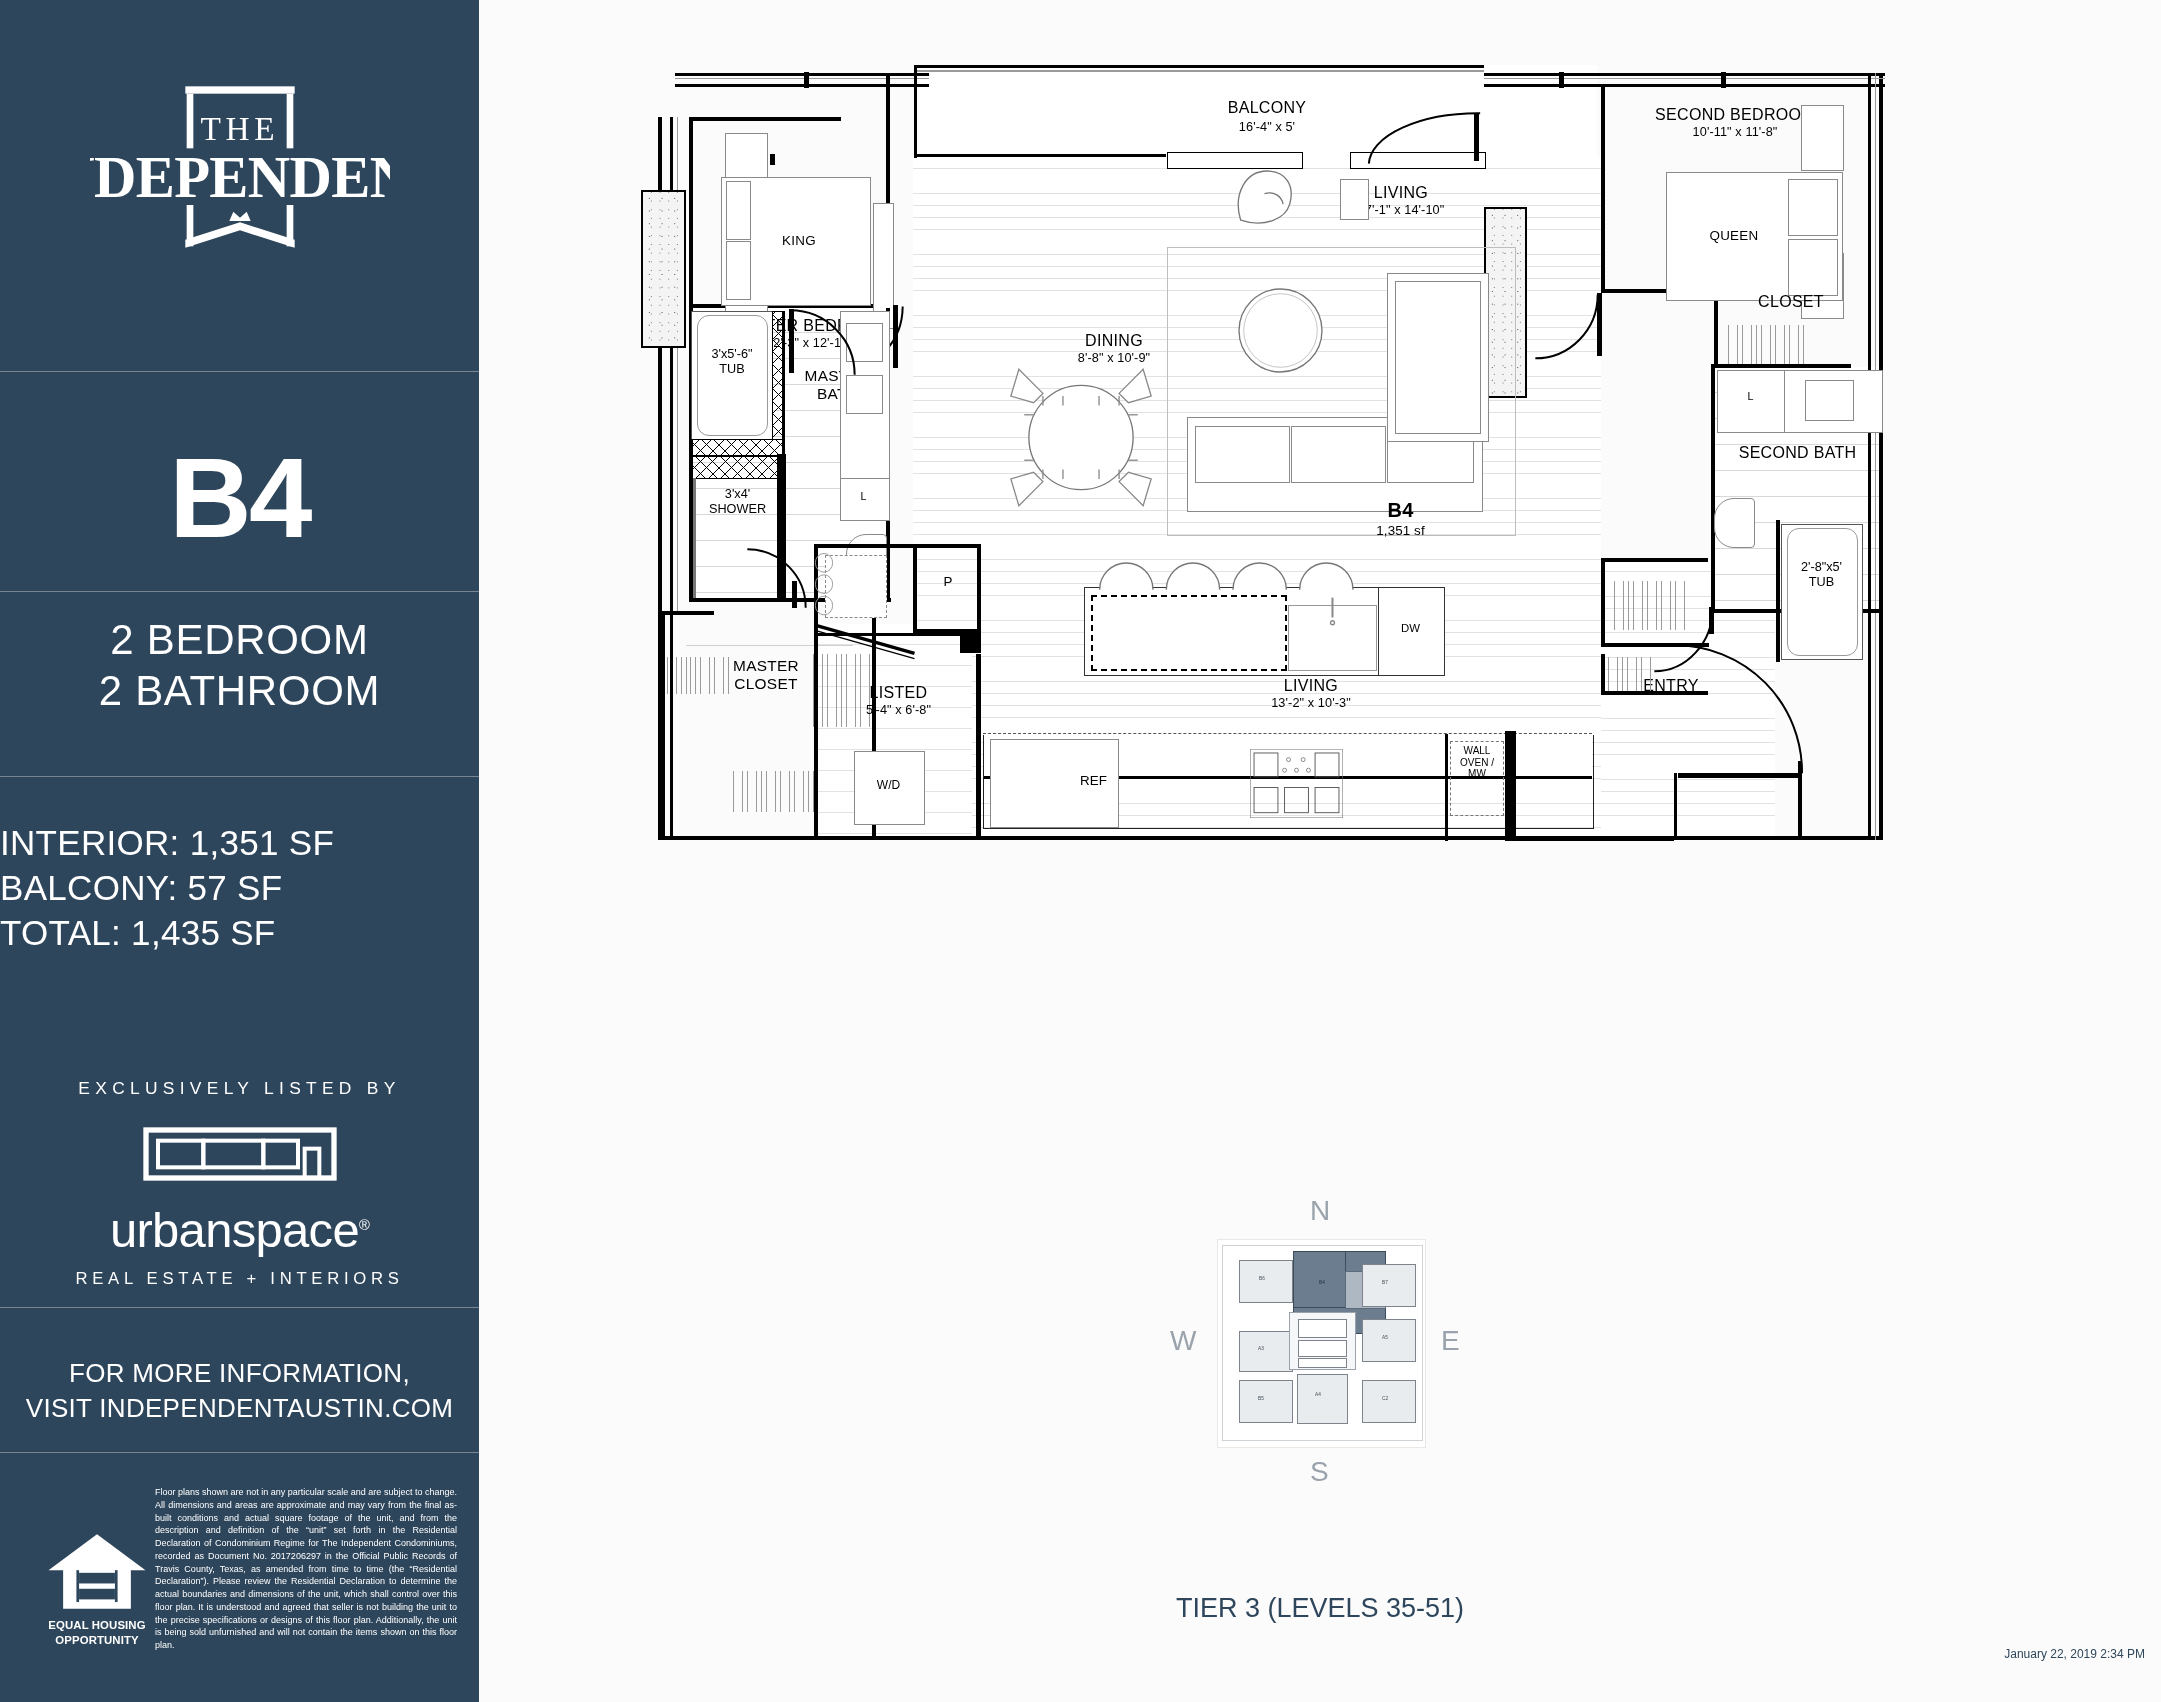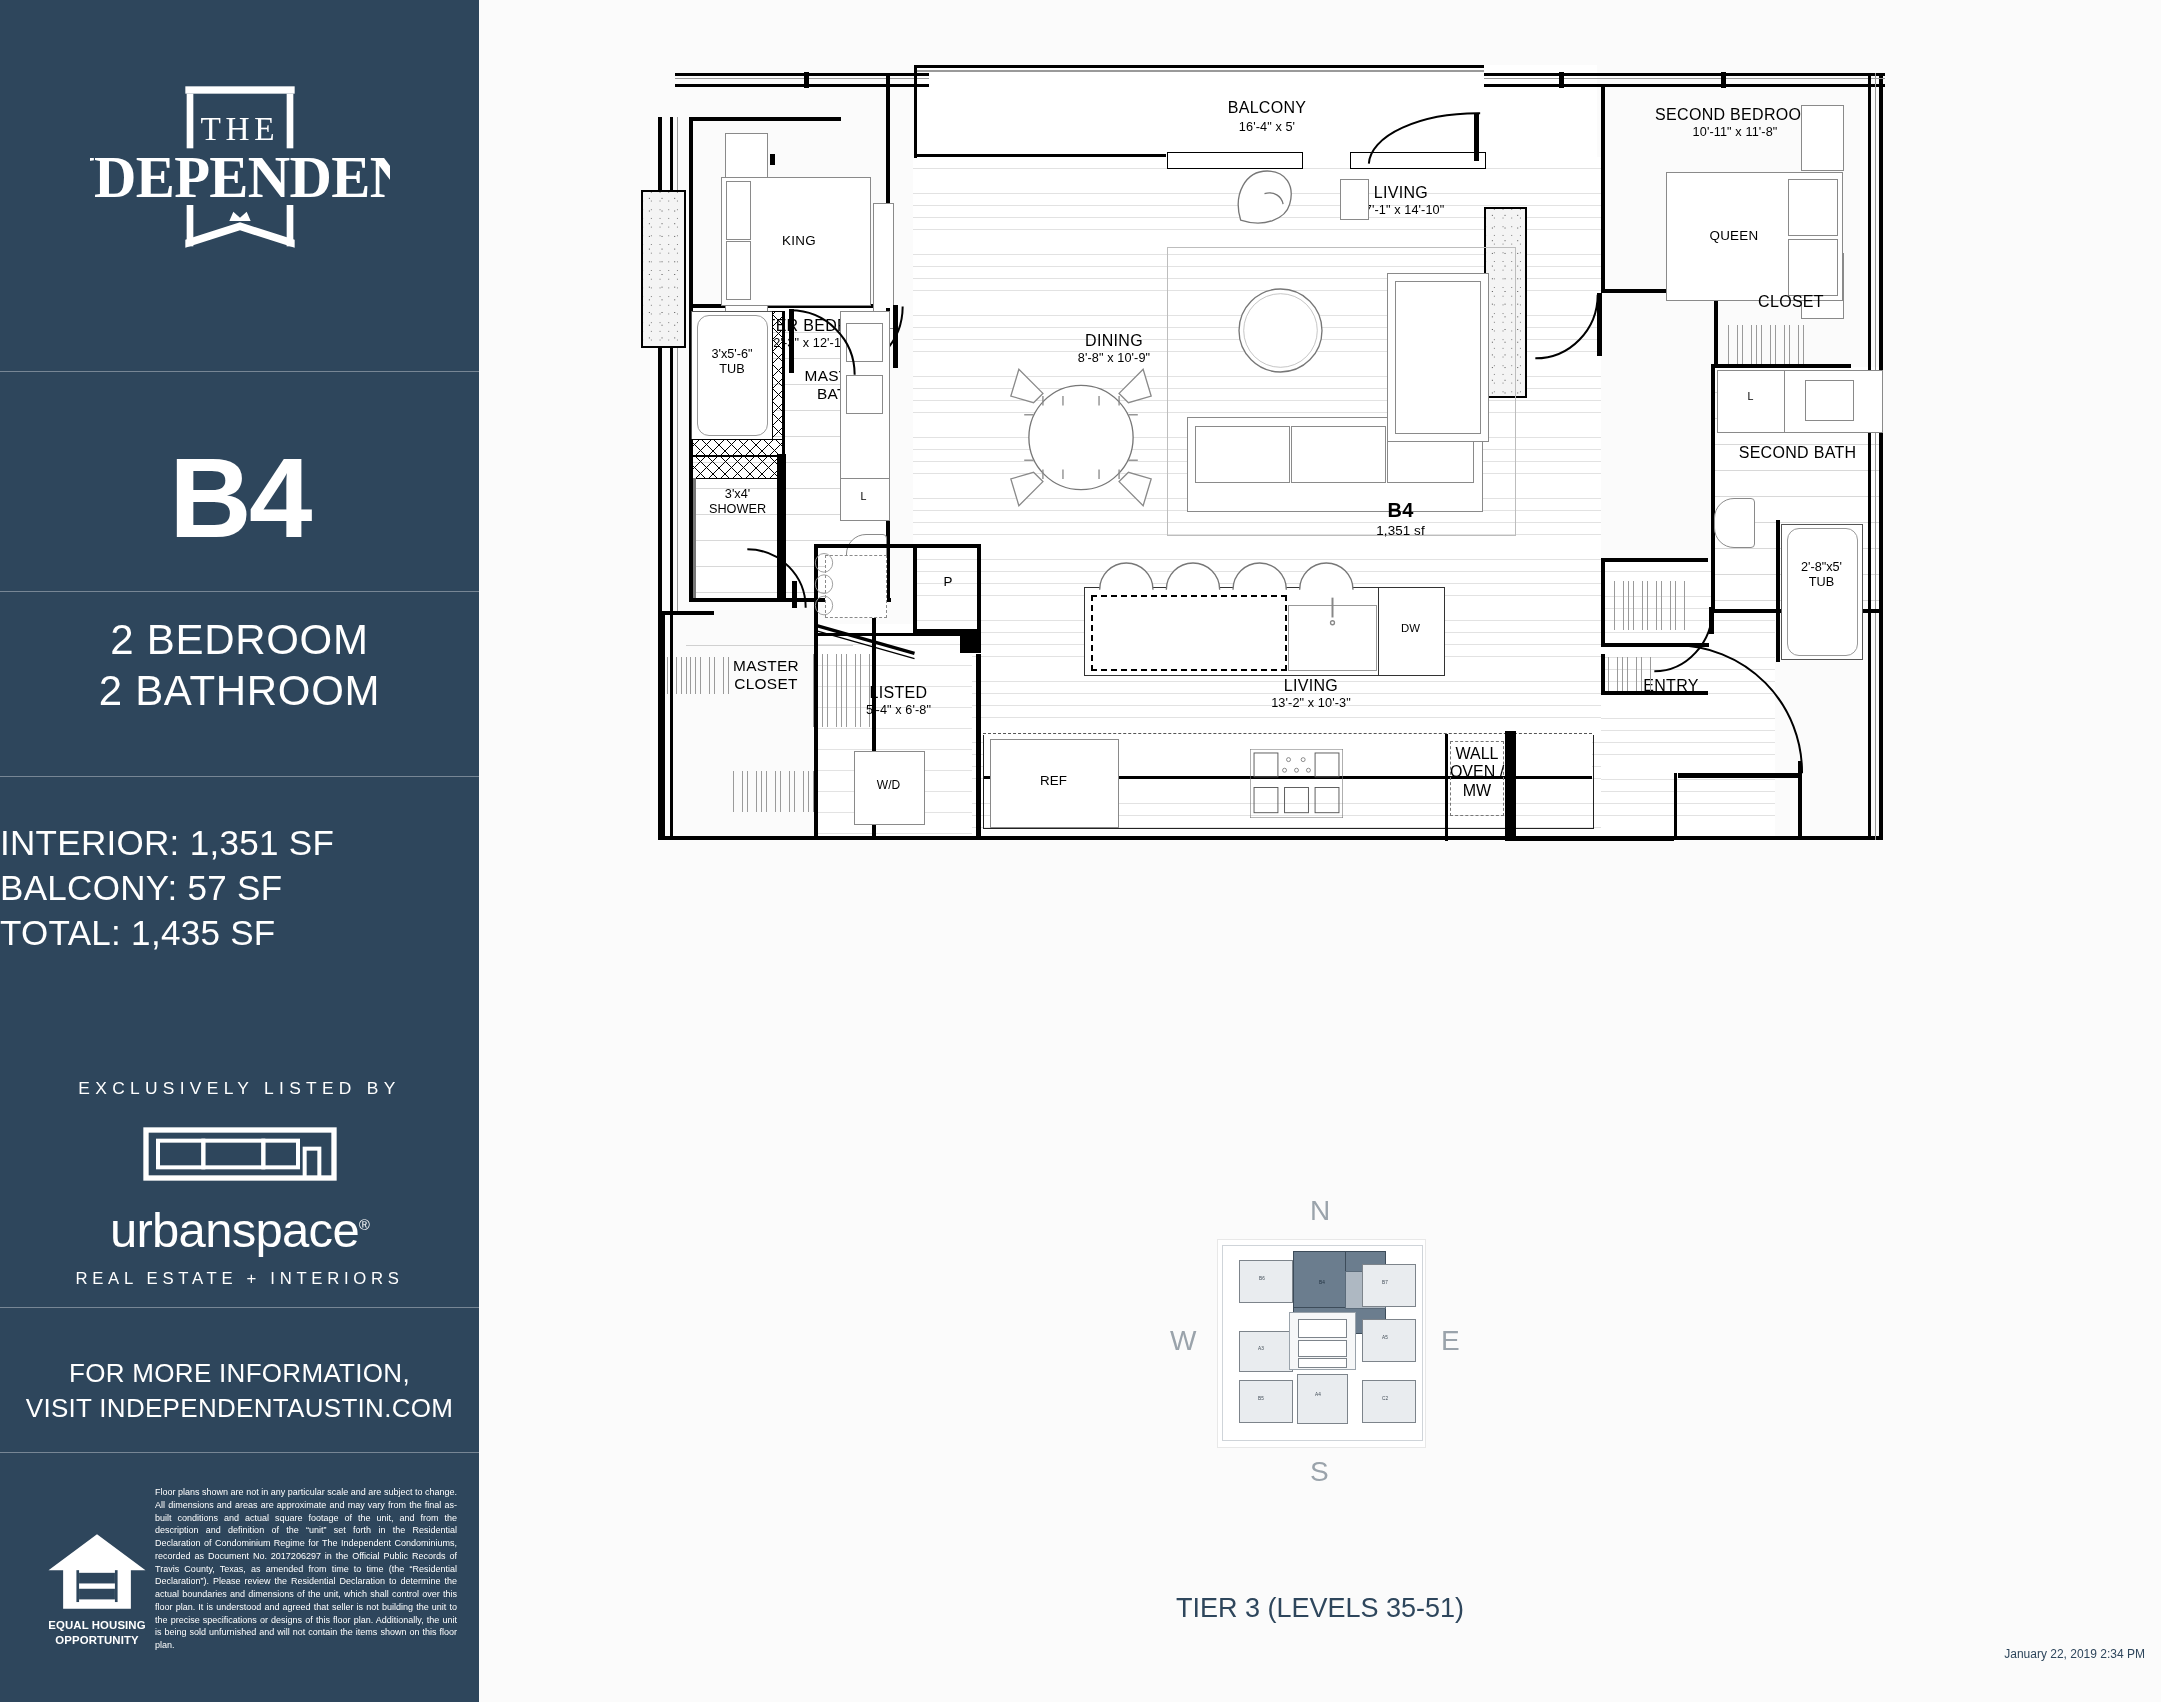--- a/index.html
+++ b/index.html
@@ -434,41 +434,41 @@
         <path d="M310 52 A 40 40 0 0 1 390 52" fill="#fff" stroke="#777" stroke-width="2"></path>
       </svg>
       <div class="rm" style="left:578px;top:624px;width:174px;">
         <div class="n">LIVING</div>
         <div class="d">13'-2" x 10'-3"</div>
       </div>
 
       <div class="w" style="left:337px;top:723px;width:609px;height:3.3px;"></div>
       <div class="pl" style="left:337px;top:680px;width:609px;height:41px;border-top:1.3px dashed #555;background:#fff;"></div>
       <div class="furn" style="left:344px;top:686px;width:127px;height:87px;"></div>
-      <div class="sm" style="left:344px;top:720px;width:127px;font-size:13.4px;">REF</div>
+      <div class="sm" style="left:344px;top:720px;width:127px;font-size:13.4px;padding-left:40px;">REF</div>
       <div class="pl" style="left:337px;top:682px;width:609px;height:93px;border:1.3px solid #222;border-top:none;background:transparent;"></div>
 
       <svg class="pl" style="left:604px;top:696px;width:93px;height:69px;" viewBox="0 0 140 104">
         <rect x="0" y="0" width="140" height="104" fill="none" stroke="#777" stroke-width="1.6"></rect>
         <rect x="6" y="6" width="36" height="36" fill="none" stroke="#555" stroke-width="1.4"></rect>
         <rect x="98" y="6" width="36" height="36" fill="none" stroke="#555" stroke-width="1.4"></rect>
         <rect x="6" y="58" width="36" height="38" fill="none" stroke="#555" stroke-width="1.4"></rect>
         <rect x="98" y="58" width="36" height="38" fill="none" stroke="#555" stroke-width="1.4"></rect>
         <rect x="52" y="58" width="36" height="38" fill="none" stroke="#555" stroke-width="1.4"></rect>
         <circle cx="58" cy="16" r="3" fill="none" stroke="#555"></circle>
           <circle cx="80" cy="16" r="3" fill="none" stroke="#555"></circle>
         <circle cx="52" cy="32" r="3" fill="none" stroke="#555"></circle>
           <circle cx="70" cy="32" r="3" fill="none" stroke="#555"></circle>
           <circle cx="88" cy="32" r="3" fill="none" stroke="#555"></circle>
       </svg>
 
       <div class="w" style="left:799px;top:681px;width:3.3px;height:107px;"></div>
       <div class="w" style="left:859px;top:678px;width:10.7px;height:110px;"></div>
       <div class="pl" style="left:804px;top:688px;width:52px;height:73px;border:1px dashed #777;"></div>
-      <div class="sm2" style="left:799px;top:692px;width:64px;font-size:16px;">
+      <div class="sm2" style="left:799px;top:692px;width:64px;font-size:10px;">
         <div>WALL</div>
         <div>OVEN /</div>
         <div>MW</div>
       </div>
 
       <div class="rm" style="left:945px;top:624px;width:160px;">
         <div class="n">ENTRY</div>
       </div>
       <div class="w" style="left:868px;top:785px;width:160px;height:3.3px;"></div>
       <div class="w" style="left:1028px;top:720px;width:3.3px;height:67px;"></div>

